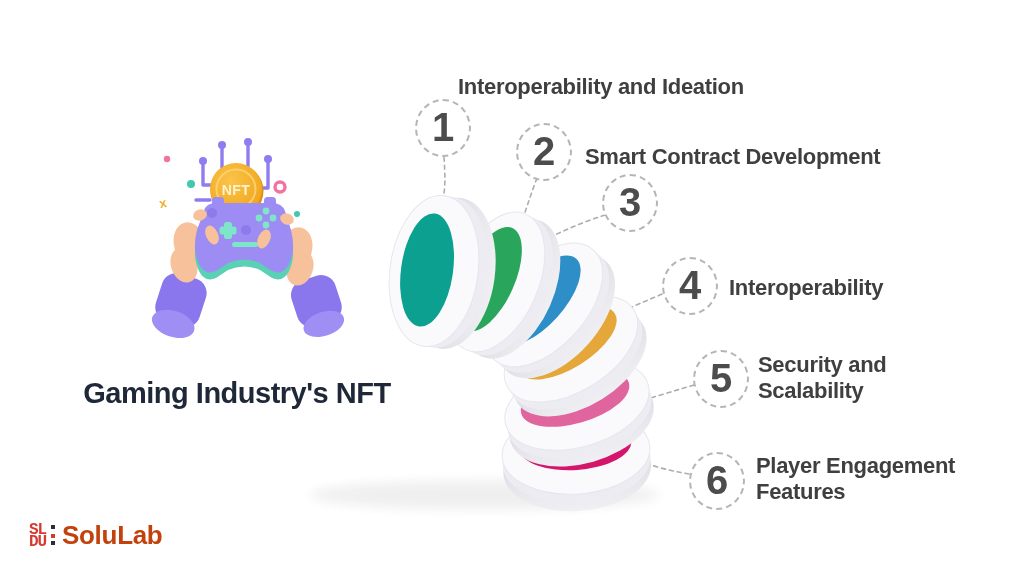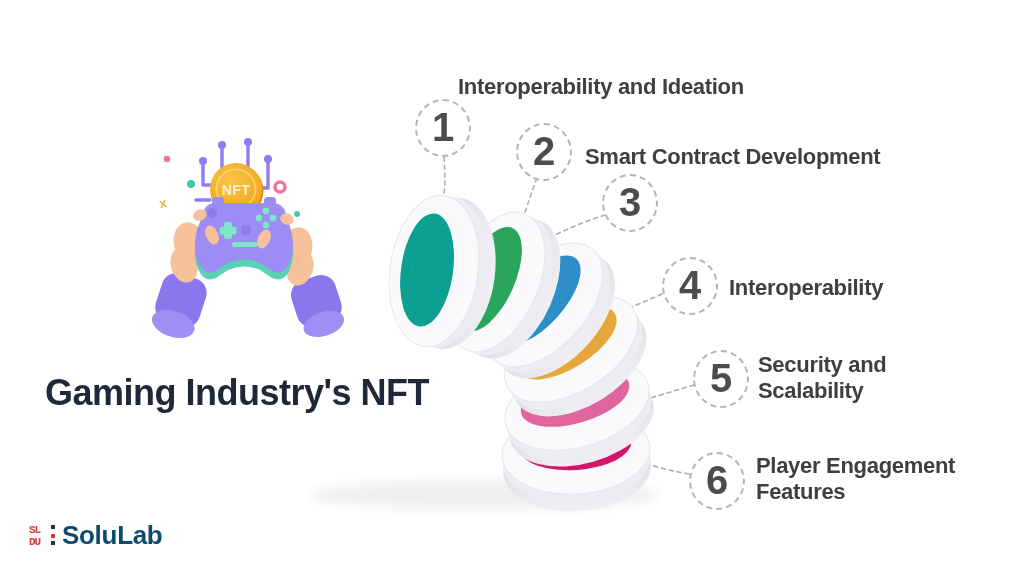--- a/index.html
+++ b/index.html
@@ -15,35 +15,35 @@
   }
   .num{font-size:40px;font-weight:bold;color:#4c4c4c;line-height:1;transform:translateY(-1px);}
   
   .label{
     position:absolute;font-size:22px;font-weight:bold;color:#3f3f3f;line-height:26px;
     letter-spacing:-0.3px;white-space:nowrap;
   }
   
   .title{
     position:absolute;left:40px;top:376px;width:394px;text-align:center;
-    font-size:36px;line-height:34px;font-weight:bold;color:#1f2839;letter-spacing:-0.5px;
+    font-size:29px;line-height:34px;font-weight:bold;color:#1f2839;letter-spacing:-0.5px;
   }
   
   .brand{position:absolute;left:29px;top:520px;display:flex;align-items:center;gap:7px;}
   .brand-icon{
     position:relative;width:26px;height:28px;display:flex;flex-direction:column;justify-content:center;
     font-family:"Liberation Mono","DejaVu Sans Mono",monospace;font-weight:bold;
-    color:#d63832;font-size:11px;line-height:12px;letter-spacing:-1px;
+    color:#d63832;font-size:16px;line-height:12px;letter-spacing:-1px;
   }
   .brand-icon::after{
     content:"";position:absolute;right:0px;top:3px;width:4px;height:4px;background:#2a2f38;
     box-shadow:0 9px 0 0 #d63832,0 16px 0 0 #2a2f38;
   }
   .bi-row{display:block;}
-  .brand-name{font-size:26px;font-weight:600;color:#0c4a6e;letter-spacing:-0.3px;}
+  .brand-name{font-size:26px;font-weight:600;color:#c2410c;letter-spacing:-0.3px;}
 </style>
 </head>
 <body>
 
 <div class="canvas">
 
   <svg class="layer" width="1024" height="576" viewBox="0 0 1024 576">
     <g fill="none" stroke="#adadad" stroke-width="1.6" stroke-dasharray="4 4" stroke-linecap="round">
       <path d="M444,157 C445,174 446,189 442,203"></path>
       <path d="M537,178 C529,199 523,219 516,240"></path>

